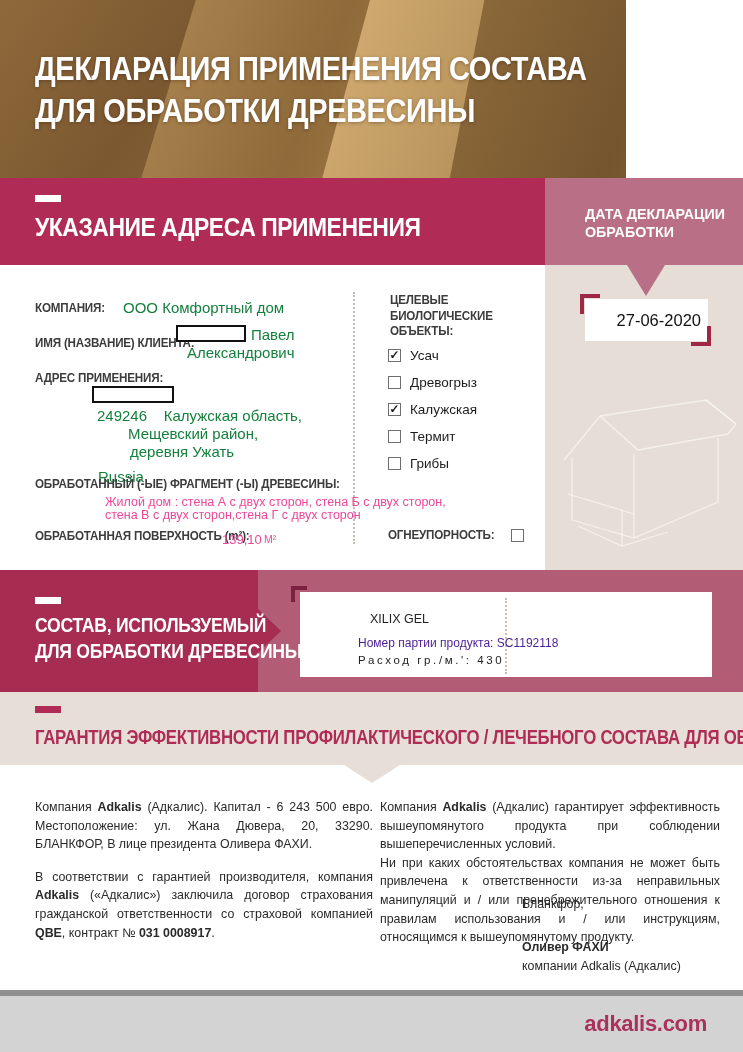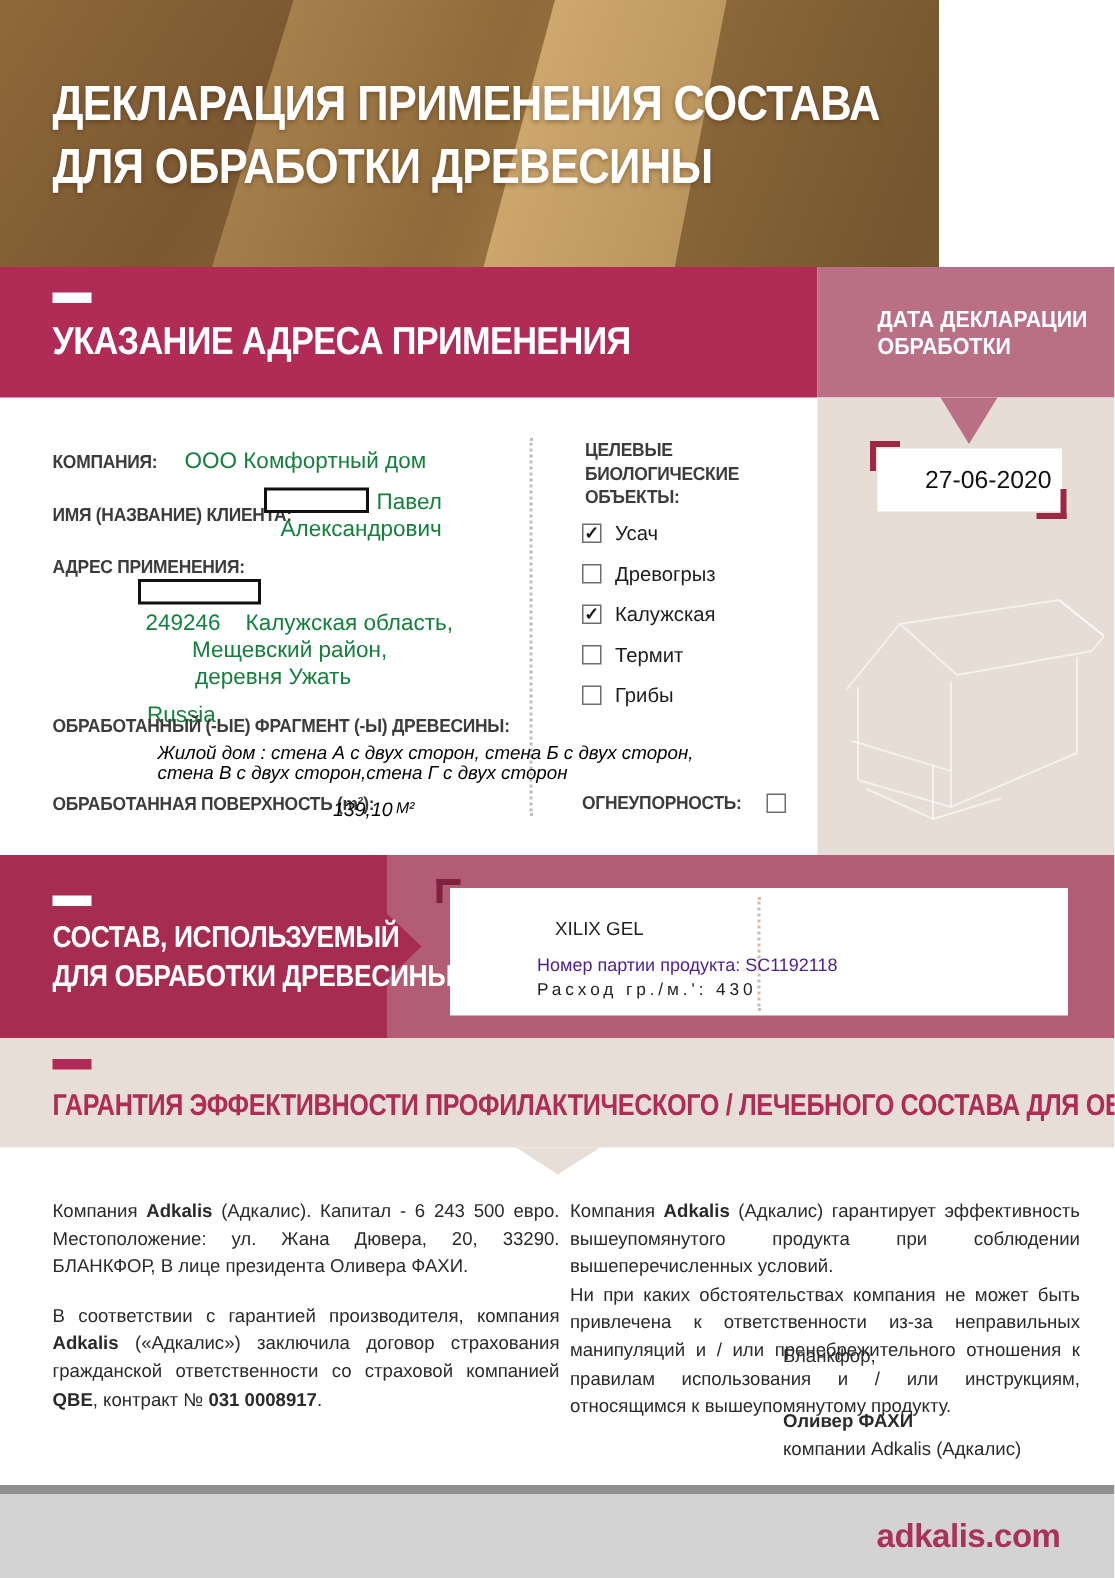--- a/index.html
+++ b/index.html
@@ -36,21 +36,21 @@
   .date-box { left:585px; top:299px; width:123px; height:42px; background:#fff; }
   .date-text { width:100%; height:100%; display:flex; align-items:center; justify-content:flex-end; padding-right:7px; font-size:16.5px; color:#111; }
   .bracket { width:20px; height:20px; }
   .br-tl { left:580px; top:294px; border-left:4px solid #9E2746; border-top:4px solid #9E2746; }
   .br-br { left:691px; top:326px; border-right:4px solid #9E2746; border-bottom:4px solid #9E2746; }
   .house { left:558px; top:398px; }
 
   
   .flabel { font-weight:700; font-size:12.5px; letter-spacing:-.2px; color:#3c3c3c; transform:scaleX(.93); transform-origin:left top; white-space:nowrap; }
   .fvalue { font-size:15px; color:#15803d; white-space:pre; }
-  .small-val { font-size:12.5px; color:#000000; white-space:pre;font-style:italic; }
+  .small-val { font-size:12.5px; color:#ec4899; white-space:pre; }
   .redact { background:#fff; border:2px solid #111; }
   .vdots { border-left:2px dotted #c3bcb5; }
   .cbrow { display:flex; align-items:center; gap:9px; }
   .cbox { width:13px; height:13px; border:1.5px solid #6e6e6e; background:#fff; font-size:12px; font-weight:700; color:#1a1a1a; line-height:10px; text-align:center; }
   .cblabel { font-size:13.5px; color:#1c1c1c; }
 
   
   .band-product { left:0; top:570px; width:743px; height:122px; background:#B25C76; }
   .band-product-left { left:0; top:570px; width:258px; height:122px; background:#A62C52; }
   .chevron-right { left:258px; top:609px; width:0; height:0; border-top:22px solid transparent; border-bottom:22px solid transparent; border-left:23px solid #A62C52; }

